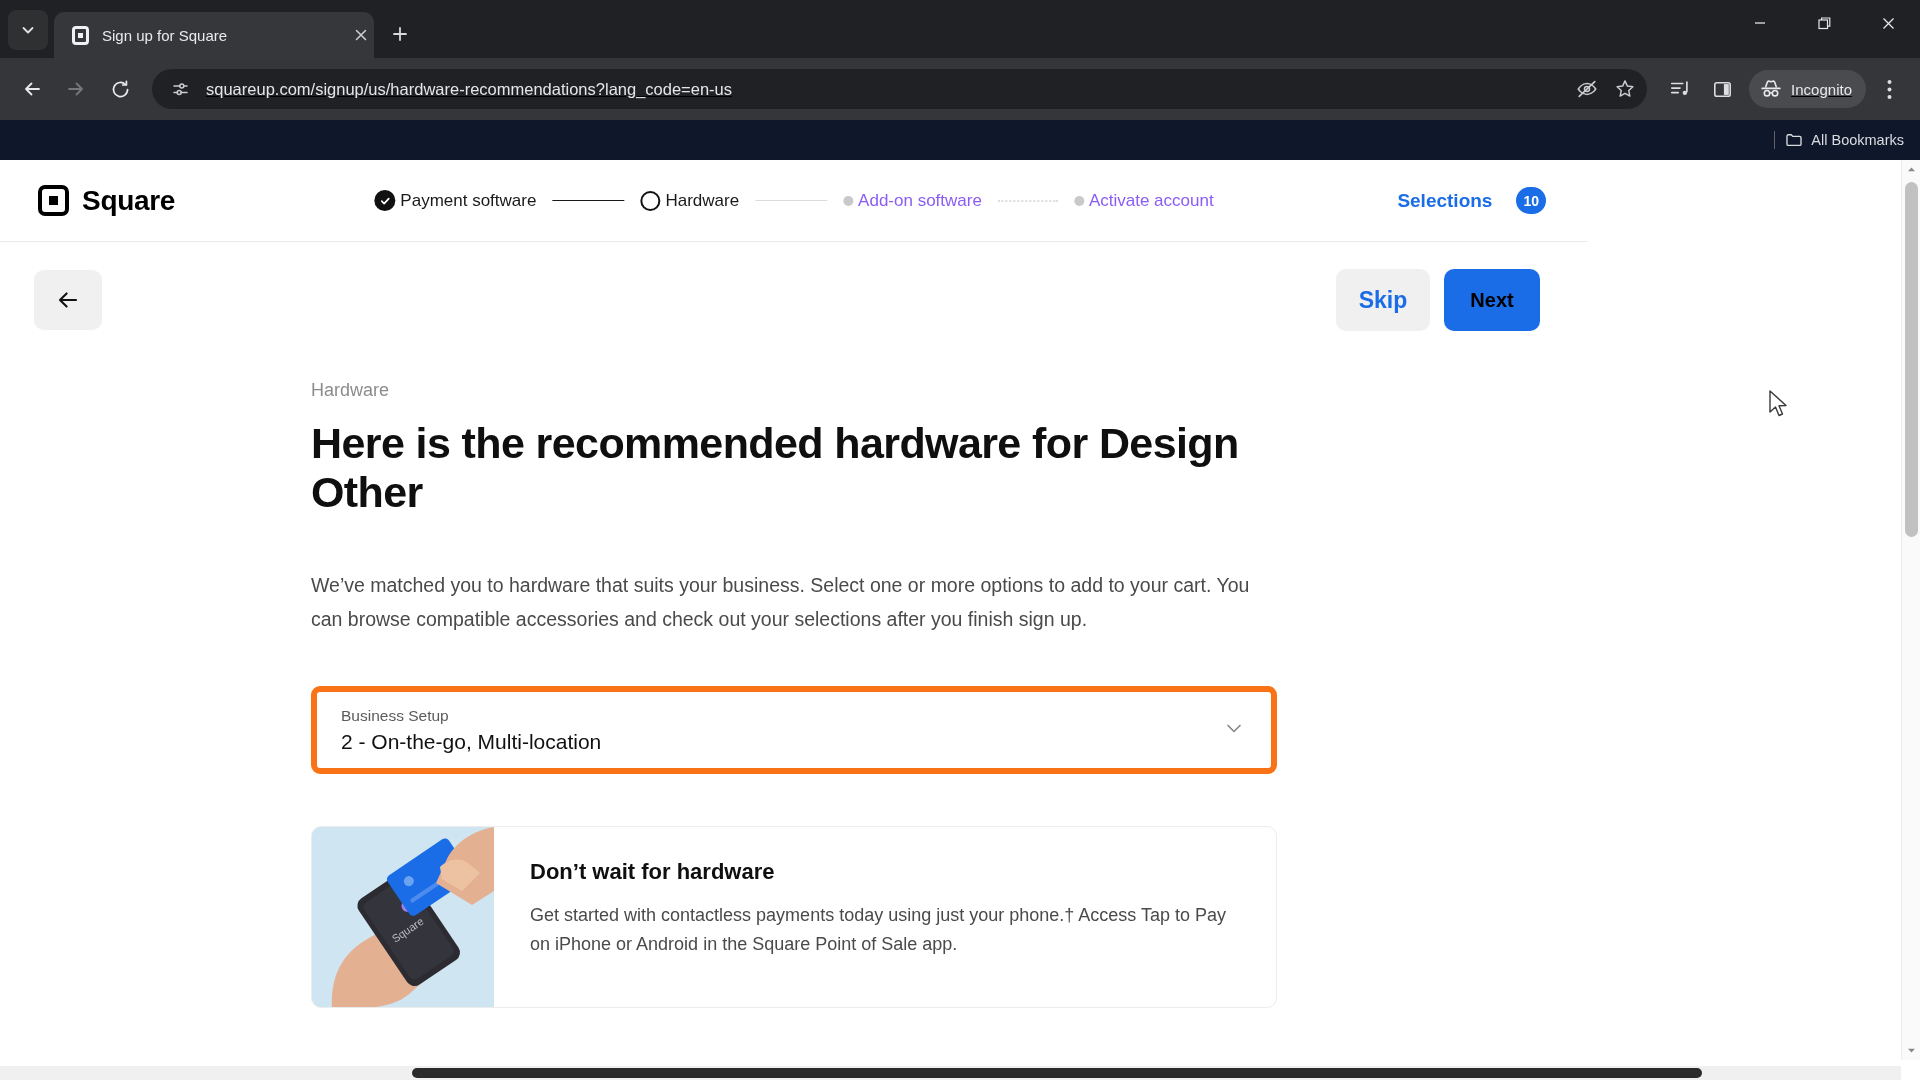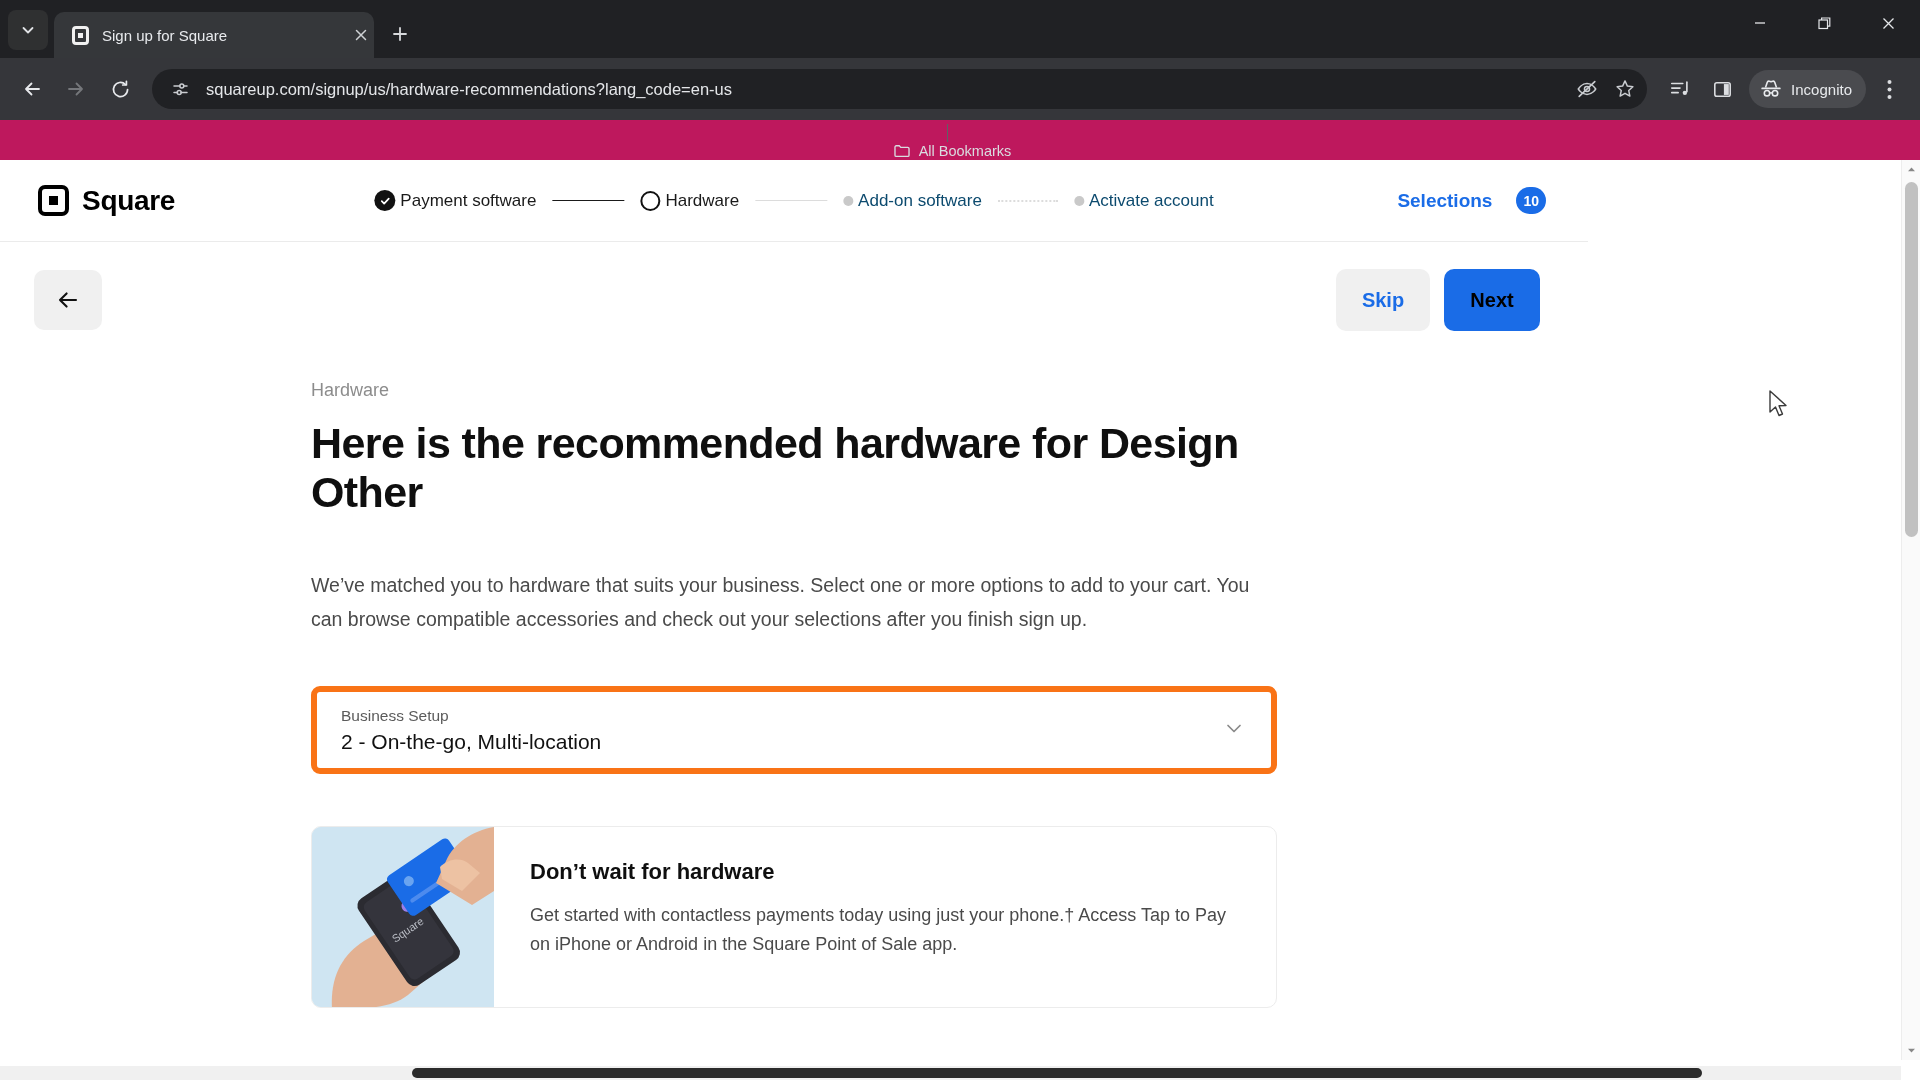--- a/index.html
+++ b/index.html
@@ -53,21 +53,21 @@
     flex: 0 0 auto;
   }
 
   .wincontrols {
     position: absolute; right: 0; top: 0; height: 46px; display: flex;
   }
   .wc { width: 64px; height: 46px; display: flex; align-items: center; justify-content: center; color: #e5e7ea; }
 
   .toolbar {
     height: 62px; background: #35363a; display: flex; align-items: center;
-    padding: 0 12px; gap: 4px;
+    padding: 0 12px; gap: 4px; text-decoration: underline;
   }
   .nav-btn {
     width: 40px; height: 40px; border-radius: 50%;
     display: flex; align-items: center; justify-content: center; color: #e8eaed;
     flex: 0 0 auto;
   }
   .nav-btn.disabled { color: #75777b; }
 
   .omnibox {
     flex: 1 1 auto; height: 40px; background: #202124; border-radius: 20px;
@@ -88,22 +88,22 @@
     width: 38px; height: 38px; border-radius: 50%; flex: 0 0 auto;
     display: flex; align-items: center; justify-content: center; color: #dcdee1;
   }
   .incognito-chip {
     height: 38px; border-radius: 19px; background: #4a4b4f;
     display: flex; align-items: center; gap: 8px; padding: 0 14px 0 10px;
     color: #e8eaed; font-size: 15px; flex: 0 0 auto; margin-left: 4px;
   }
 
   .bookmarkbar {
-    height: 40px; background: #be185d; display: flex; align-items: center;
-    justify-content: flex-end; padding-right: 16px; gap: 0; flex-direction: column;
+    height: 40px; background: #0f172a; display: flex; align-items: center;
+    justify-content: flex-end; padding-right: 16px; gap: 0;
   }
   .bm-sep { width: 1px; height: 18px; background: #5f6165; margin-right: 10px; }
   .bm-all { display: flex; align-items: center; gap: 8px; color: #dadce0; font-size: 14.5px; }
 
   
   .viewport {
     position: absolute; left: 0; top: 160px; width: 1588px; height: 920px;
     background: #ffffff; overflow: hidden;
   }
 
@@ -118,21 +118,21 @@
   }
   .brand-mark i { width: 9px; height: 9px; background: #000; display: block; }
   .brand-name { font-size: 28px; font-weight: 700; color: #000; letter-spacing: -0.3px; }
 
   .steps {
     position: absolute; left: 50%; transform: translateX(-50%);
     display: flex; align-items: center;
   }
   .step { display: flex; align-items: center; gap: 5px; }
   .step-label { font-size: 17px; color: #1a1a1a; white-space: nowrap; }
-  .step.pending .step-label { color: #0c4a6e; }
+  .step.pending .step-label { color: #8b5cf6; }
   .dot-done {
     width: 21px; height: 21px; border-radius: 50%; background: #111;
     display: flex; align-items: center; justify-content: center;
   }
   .dot-open { width: 20px; height: 20px; border-radius: 50%; border: 2.5px solid #111; }
   .dot-small { width: 10px; height: 10px; border-radius: 50%; background: #c9c9c9; }
   .connector { width: 72px; height: 1.5px; background: #1a1a1a; margin: 0 16px; }
   .connector.faint { background: #dcdcdc; }
   .connector.dashy { width: 60px; background: transparent; border-top: 2px dotted #dcdcdc; }
 
@@ -149,21 +149,21 @@
   .action-row {
     height: 116px; display: flex; align-items: center; padding: 0 34px; position: relative;
   }
   .back-btn {
     width: 68px; height: 60px; border-radius: 10px; background: #f0f0f0;
     display: flex; align-items: center; justify-content: center; color: #111;
   }
   .right-actions { position: absolute; right: 48px; display: flex; align-items: center; gap: 14px; }
   .btn-skip {
     width: 94px; height: 62px; border-radius: 10px; background: #f0f0f0;
-    color: #1a6ce7; font-size: 20px; font-weight: 700;
+    color: #1a6ce7; font-size: 23px; font-weight: 700;
     display: flex; align-items: center; justify-content: center;
   }
   .btn-next {
     width: 96px; height: 62px; border-radius: 10px; background: #1a6ce7;
     color: #000000; font-size: 20px; font-weight: 700;
     display: flex; align-items: center; justify-content: center;
   }
 
   .content { width: 966px; margin: 0 auto; padding-left: 0; }
   .eyebrow { font-size: 18px; color: #8c8c8c; margin-top: 22px; margin-bottom: 18px; }

